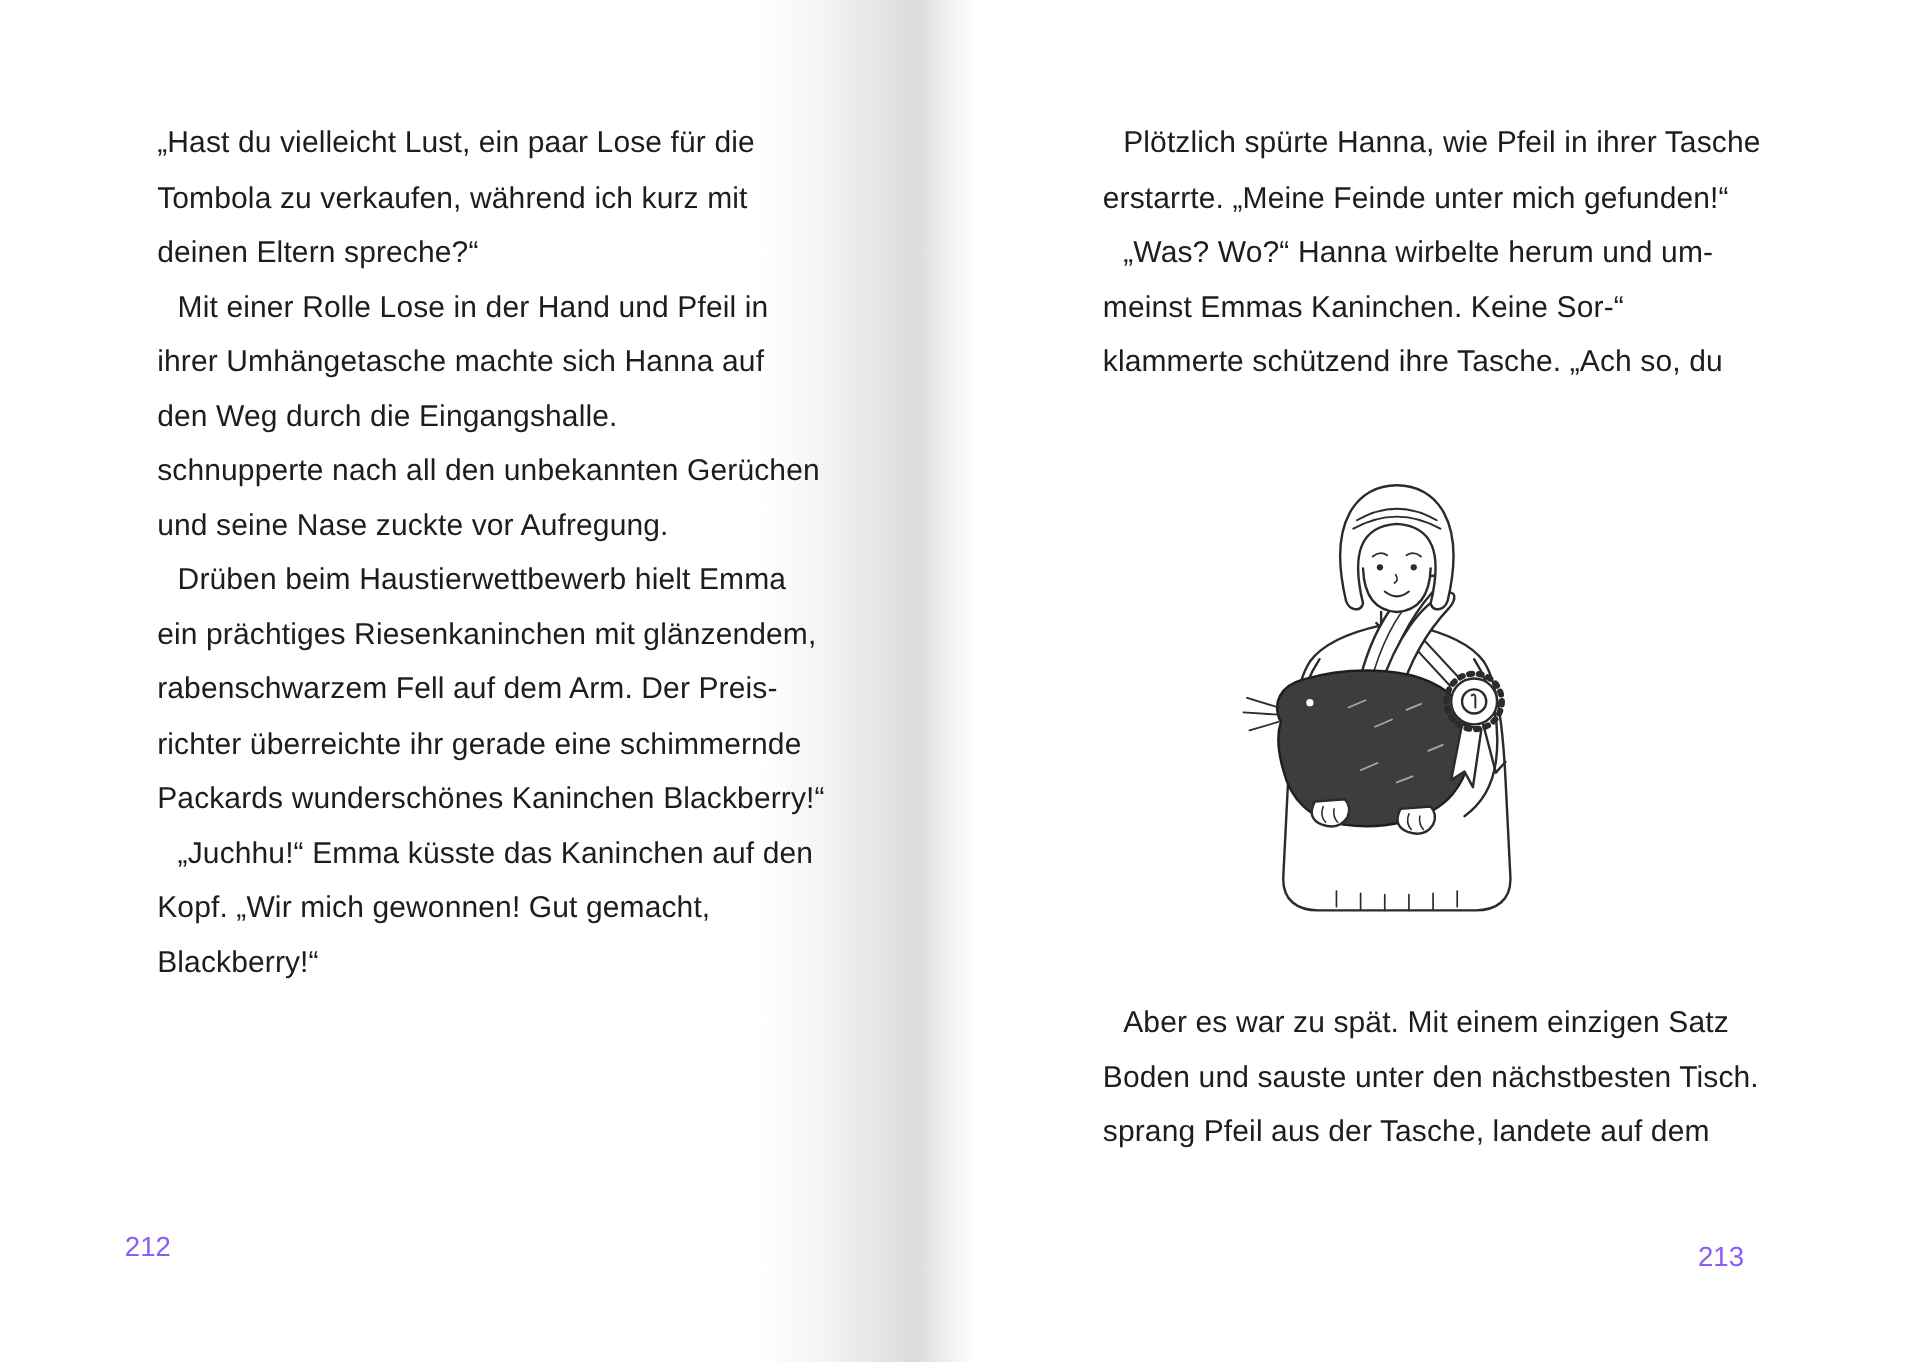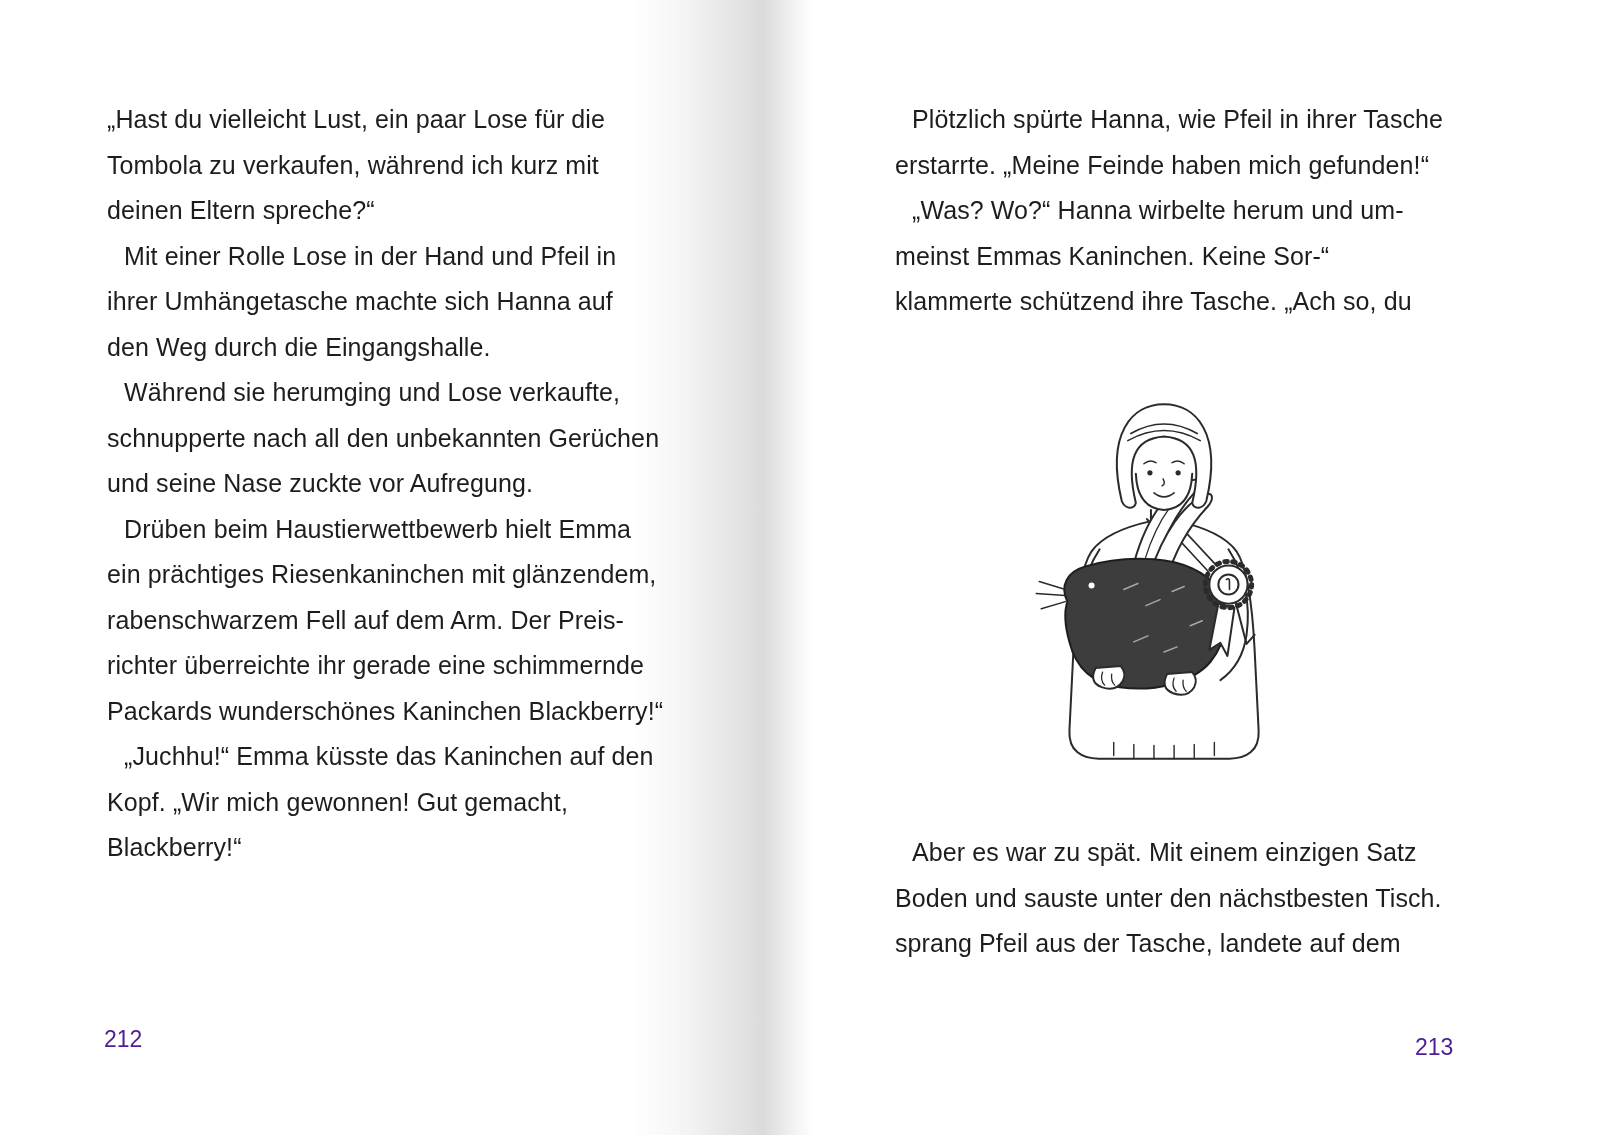--- a/index.html
+++ b/index.html
@@ -22,70 +22,70 @@
       rgba(40,40,40,0.17) 72%,
       rgba(40,40,40,0.05) 90%,
       rgba(40,40,40,0) 100%);
     pointer-events: none;
   }
   .text-block {
     position: absolute;
     font-size: 25px;
     line-height: 45.5px;
     letter-spacing: 0.1px;
+    margin-left: 24px;
   }
   .text-block .line { white-space: nowrap; }
   .text-block .line.indent { padding-left: 17px; }
   .left-text  { left: 107px; top: 97px;  width: 570px; }
   .right-text-top    { left: 895px; top: 97px;  width: 580px; }
   .right-text-bottom { left: 895px; top: 830px; width: 580px; }
   .illustration-box {
     position: absolute;
     left: 1003px; top: 388px;
     width: 312px; height: 388px;
   }
   .illustration-box svg { width: 100%; height: 100%; display: block; }
   .page-number {
     position: absolute;
     font-size: 23px;
-    color: #4c1d95;
+    color: #8b5cf6;
   }
   .page-number.left  { left: 104px;  top: 1026px; }
   .page-number.right { left: 1415px; top: 1034px; }
 </style>
 </head>
 <body>
 
 <div class="gutter"></div>
 
 <div class="text-block left-text">
     <div class="line">„Hast du vielleicht Lust, ein paar Lose für die</div>
     <div class="line">Tombola zu verkaufen, während ich kurz mit</div>
     <div class="line">deinen Eltern spreche?“</div>
     <div class="line indent">Mit einer Rolle Lose in der Hand und Pfeil in</div>
     <div class="line">ihrer Umhängetasche machte sich Hanna auf</div>
     <div class="line">den Weg durch die Eingangshalle.</div>
-    <div class="line indent">Während sie herumging und Lose verkaufte,</div>
     <div class="line">schnupperte nach all den unbekannten Gerüchen</div>
     <div class="line">und seine Nase zuckte vor Aufregung.</div>
     <div class="line indent">Drüben beim Haustierwettbewerb hielt Emma</div>
     <div class="line">ein prächtiges Riesenkaninchen mit glänzendem,</div>
     <div class="line">rabenschwarzem Fell auf dem Arm. Der Preis-</div>
     <div class="line">richter überreichte ihr gerade eine schimmernde</div>
     <div class="line">Packards wunderschönes Kaninchen Blackberry!“</div>
     <div class="line indent">„Juchhu!“ Emma küsste das Kaninchen auf den</div>
     <div class="line">Kopf. „Wir mich gewonnen! Gut gemacht,</div>
     <div class="line">Blackberry!“</div>
   </div>
 
 <div class="page-number left">212</div>
 
 <div class="text-block right-text-top">
     <div class="line indent">Plötzlich spürte Hanna, wie Pfeil in ihrer Tasche</div>
-    <div class="line">erstarrte. „Meine Feinde haben mich gefunden!“</div>
+    <div class="line">erstarrte. „Meine Feinde unter mich gefunden!“</div>
     <div class="line indent">„Was? Wo?“ Hanna wirbelte herum und um-</div>
     <div class="line">meinst Emmas Kaninchen. Keine Sor-“</div>
     <div class="line">klammerte schützend ihre Tasche. „Ach so, du</div>
   </div>
 
 <div class="illustration-box">
   <svg viewBox="0 0 310 385" xmlns="http://www.w3.org/2000/svg">
     <g stroke="#2b2b2b" stroke-width="2" fill="none" stroke-linecap="round" stroke-linejoin="round">
 
       <path d="M147 132 C 120 138 98 148 88 162 C 76 180 72 220 70 260 L 66 340 C 65 360 78 368 95 368 L 225 368 C 242 368 255 360 254 340 L 250 260 C 248 220 244 180 232 162 C 222 148 200 138 173 132 Z" fill="#ffffff"></path>

